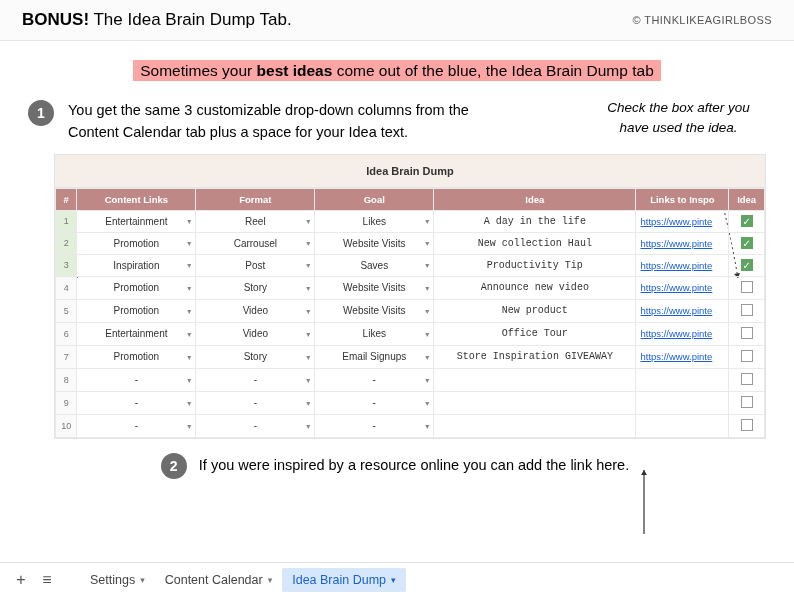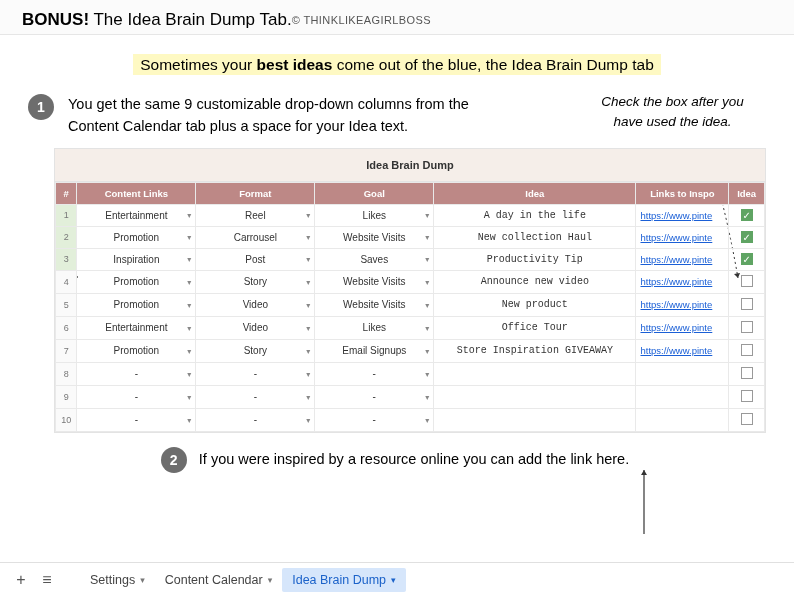--- a/index.html
+++ b/index.html
@@ -1,26 +1,26 @@
 <!DOCTYPE html>
 <html><head>
 <meta charset="utf-8">
 <style>
   * { box-sizing: border-box; margin: 0; padding: 0; }
   html, body { width: 794px; height: 596px; font-family: -apple-system, BlinkMacSystemFont, "Segoe UI", Arial, sans-serif; background: #fff; overflow: hidden; }
-  .header { display: flex; justify-content: flex-start; align-items: center; padding: 10px 22px 4px 22px; border-bottom: 1px solid #e6e6e6; background:#fbfbfb; }
+  .header { display: flex; justify-content: space-between; align-items: center; padding: 10px 22px 10px 22px; border-bottom: 1px solid #e6e6e6; background:#fbfbfb; }
   .header-title { font-size: 17px; }
   .header-title b { font-weight: 800; }
   .copyright { font-size: 11px; color: #555; letter-spacing: .4px; }
   .intro { margin: 18px auto 0; width: 560px; text-align: center; font-size: 15.5px; line-height: 1.5; }
-  .hl { background: #fef9c3; padding: 2px 7px; border-radius: 0; }
+  .hl { background: #fca5a5; padding: 2px 7px; border-radius: 0; }
   .annot-row { position: relative; margin: 18px 28px 0 28px; display: flex; gap: 14px; }
   .bullet { width: 26px; height: 26px; border-radius: 50%; background: #6d6d6d; color: #fff; font-weight: 700; font-size: 14px; display: inline-flex; align-items: center; justify-content: center; flex-shrink: 0; }
   .annot-text { font-size: 14.5px; line-height: 1.5; }
-  .annot-right { position: absolute; right: 6px; top: -2px; width: 175px; font-style: italic; font-size: 13.5px; text-align: center; line-height: 1.45; }
+  .annot-right { position: absolute; right: 0; top: -2px; width: 175px; font-style: italic; font-size: 13.5px; text-align: center; line-height: 1.45; }
   .sheet { margin: 10px 28px 0 54px; border: 1px solid #e3e3e3; font-size: 10px; color: #333; position: relative; }
   .sheet-title { background: #f5eee9; text-align: center; font-weight: 700; padding: 10px 0; font-size: 11px; border-bottom: 1px solid #e3e3e3; }
   table { border-collapse: collapse; width: 100%; table-layout: fixed; }
   th, td { border: 1px solid #e9e9e9; padding: 4px 4px; height: 22px; vertical-align: middle; }
   thead th { background: #bd8886; color: #fff; font-weight: 600; font-size: 9.5px; text-align: center; }
   col.rownum { width: 18px; }
   col.pillar  { width: 100px; }
   col.format  { width: 100px; }
   col.goal    { width: 100px; }
   col.idea    { width: 170px; }
@@ -59,21 +59,21 @@
   </div>
   <div class="copyright">© THINKLIKEAGIRLBOSS</div>
 </div>
 
 <div class="intro">
   <span class="hl"><span>Sometimes your </span><b>best ideas</b><span> come out of the blue, the Idea Brain Dump tab</span></span><br>
 </div>
 
 <div class="annot-row">
   <span class="bullet">1</span>
-  <div class="annot-text" style="max-width:430px">You get the same 9 customizable drop-down columns from the Content Calendar tab plus a space for your Idea text.</div>
+  <div class="annot-text" style="max-width:430px">You get the same 3 customizable drop-down columns from the Content Calendar tab plus a space for your Idea text.</div>
   <div class="annot-right">Check the box after you have used the idea.</div>
 </div>
 
 <svg class="arrow-svg a1">
     <path d="M22 2 L22 112 L38 112" stroke="#333" stroke-width="1.2" fill="none"></path>
     <path d="M38 112 l-5 -3 l0 6 z" fill="#333"></path>
   </svg>
 <svg class="arrow-svg a2">
     <path d="M30 2 Q40 40 48 86" stroke="#333" stroke-width="1" stroke-dasharray="2 3" fill="none"></path>
     <path d="M48 86 l-4 -4 l6 -1 z" fill="#333"></path>

